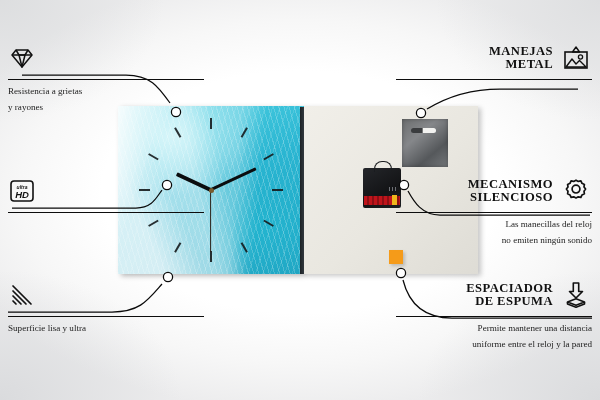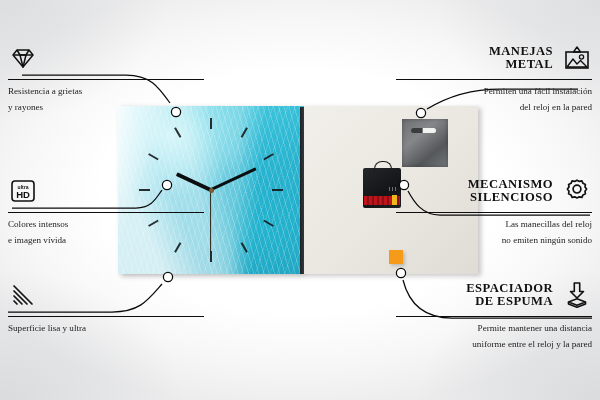--- a/index.html
+++ b/index.html
@@ -70,21 +70,22 @@
     margin-top: 3px;
     white-space: pre-line;
   }
 
   .feat-icon {
     width: 30px;
     height: 30px;
     flex: 0 0 30px;
     display: flex;
     align-items: center;
-    justify-content: center;
+    justify-content: flex-start;
+    font-style: italic;
   }
   .feat-icon svg { display: block; }
 
   
   .product {
     position: absolute;
     left: 118px;
     top: 106px;
     width: 360px;
     height: 168px;
@@ -315,22 +316,20 @@
     <div class="feat-head">
       <span class="feat-icon">
         <svg width="28" height="26" viewBox="0 0 28 26">
           <rect x="3" y="3" width="22" height="20" rx="3" fill="none" stroke="#111" stroke-width="1.6"></rect>
           <text x="14" y="11" text-anchor="middle" font-family="Liberation Sans, sans-serif" font-size="5" font-weight="700" fill="#111">ultra</text>
           <text x="14" y="20" text-anchor="middle" font-family="Liberation Sans, sans-serif" font-size="9.5" font-weight="700" fill="#111">HD</text>
         </svg>
       </span>
     </div>
     <div class="feat-rule"></div>
-    <div class="feat-desc">Colores intensos
-e imagen vívida</div>
   </div>
 
   <div class="feature left" style="top:277px">
     <div class="feat-head">
       <span class="feat-icon">
         <svg width="28" height="24" viewBox="0 0 28 24">
           <g stroke="#111" stroke-width="1.7" stroke-linecap="round">
             <path d="M5 3 L23 21"></path>
             <path d="M5 8 L18 21"></path>
             <path d="M5 13 L13 21"></path>
@@ -350,22 +349,20 @@
           <path d="M14 2 L10.5 7 H17.5 Z" fill="none" stroke="#111" stroke-width="1.4" stroke-linejoin="round"></path>
           <rect x="3" y="7" width="22" height="16" fill="none" stroke="#111" stroke-width="1.6"></rect>
           <circle cx="18.5" cy="12" r="2.1" fill="none" stroke="#111" stroke-width="1.3"></circle>
           <path d="M4 22 L10 14 L14 19 L17.5 15.5 L24 22 Z" fill="none" stroke="#111" stroke-width="1.4" stroke-linejoin="round"></path>
         </svg>
       </span>
       <span class="feat-title">MANEJAS
 METAL</span>
     </div>
     <div class="feat-rule"></div>
-    <div class="feat-desc">Permiten una fácil instalación
-del reloj en la pared</div>
   </div>
 
   <div class="feature right" style="top:277px">
     <div class="feat-head">
       <span class="feat-icon">
         <svg width="28" height="28" viewBox="0 0 28 28">
           <g fill="none" stroke="#111" stroke-width="1.6" stroke-linejoin="round">
             <path d="M11.3 2 H16.7 V10.5 H20.5 L14 17 L7.5 10.5 H11.3 Z"></path>
             <path d="M14 17.8 L22.5 21 L14 24.2 L5.5 21 Z"></path>
             <path d="M5.5 21 V23 L14 26.2 L22.5 23 V21"></path>

